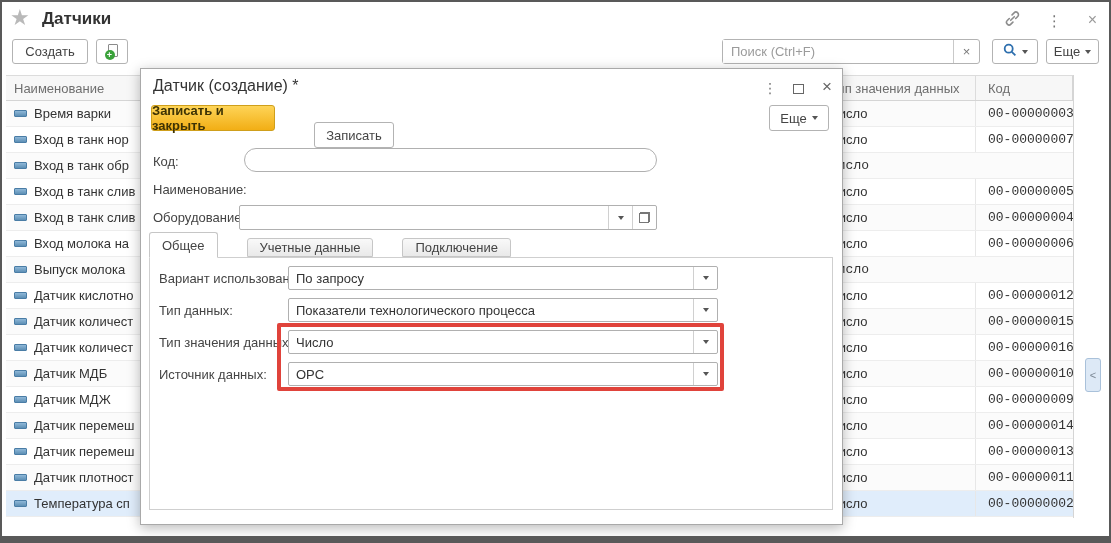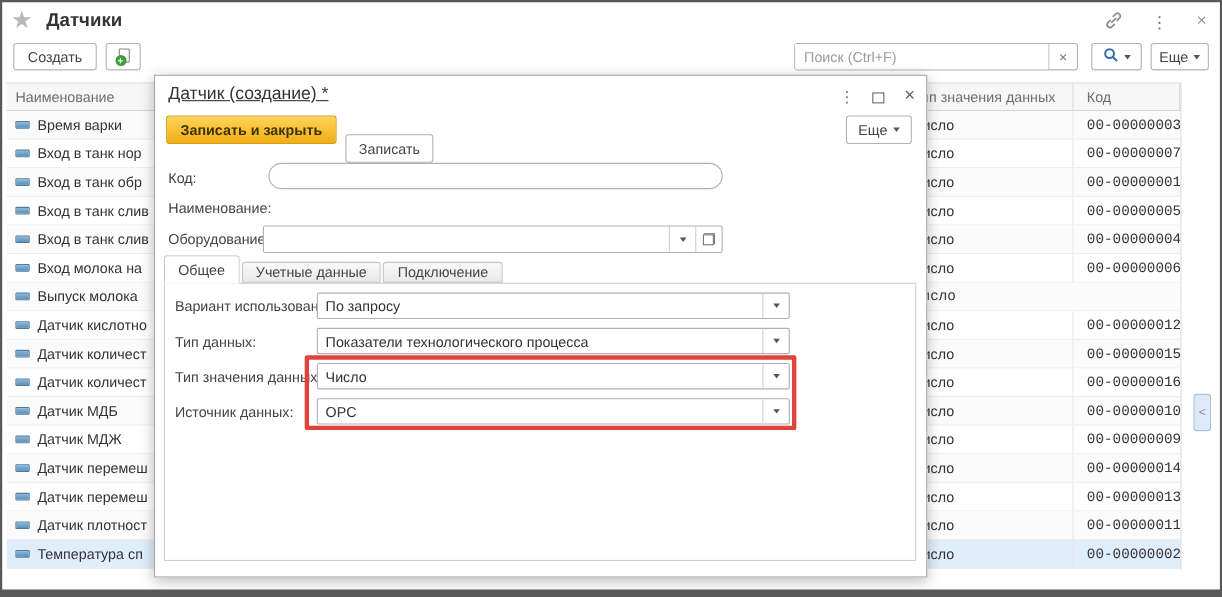--- a/index.html
+++ b/index.html
@@ -44,41 +44,41 @@
   .tcell:last-child { border-right:none;font-family:Liberation Mono, monospace; }
   .c-namewrap { padding-left:8px; gap:7px; }
   .item-ic { width:13px; height:7px; border:1px solid #4a7da6; border-radius:1px; background:linear-gradient(#8fb8d8,#5d8fb5); flex:0 0 auto; }
   .c-type { padding-left:130px; }
   .c-code { padding-left:12px; }
   .tbl-right-border { position:absolute; left:1073px; top:75px; height:443px; width:1px; background:#d5d5d5; }
   .collapse-btn { position:absolute; left:1085px; top:358px; width:16px; height:34px; background:#dde9f6; border:1px solid #a9c1da; border-radius:3px; color:#7b8794; font-size:11px; display:flex; align-items:center; justify-content:center; z-index:2; }
 
   
   .dialog { position:absolute; left:140px; top:68px; width:703px; height:457px; background:#fff; border:1px solid #a9a9a9; box-shadow:0 3px 12px rgba(0,0,0,.28); z-index:10; }
-  .dlg-title { position:absolute; left:12px; top:8px; font-size:16px; color:#333;text-decoration:underline; }
+  .dlg-title { position:absolute; left:12px; top:8px; font-size:16px; color:#333; }
   .dlg-kebab { position:absolute; left:622px; top:11px; color:#777; font-size:14px; }
   .dlg-max { position:absolute; left:652px; top:15px; width:11px; height:10px; border:1px solid #666; }
   .dlg-close { position:absolute; left:681px; top:8px; color:#666; font-size:17px; }
   .dbtn { position:absolute; height:26px; border:1px solid #b3b3b3; border-radius:3px; background:#fff; color:#444; display:flex; align-items:center; justify-content:center; gap:5px; font-size:13px; }
-  .dbtn-saveclose { left:10px; top:36px; width:155px; background:linear-gradient(#fed457,#f2ae15); border-color:#cf9f1b; color:#3e3304; font-weight:bold; }
+  .dbtn-saveclose { left:10px; top:36px; width:124px; background:linear-gradient(#fed457,#f2ae15); border-color:#cf9f1b; color:#3e3304; font-weight:bold; }
   .dbtn-save { left:173px; top:36px; width:80px;margin-top:17px; }
   .dbtn-more { left:628px; top:36px; width:60px; }
   .flabel { position:absolute; color:#444; }
   .inp { position:absolute; border:1px solid #b0b0b0; background:#fff; display:flex; align-items:center; padding:0 7px; color:#333; }
   .inp-code { left:103px; top:79px; width:413px; height:24px; border-radius:12px; }
   .inp-name { left:98px; top:107px; width:422px; height:27px; border:1px solid #76a7d6; border-radius:2px; }
   .caret { display:inline-block; width:1px; height:14px; background:#222; margin-left:1px; }
   .combo { position:absolute; border:1px solid #b0b0b0; border-radius:2px; background:#fff; display:flex; align-items:center; }
   .combo .val { flex:1; padding:0 7px; overflow:hidden; white-space:nowrap; color:#333; }
   .combo .cbtn { width:24px; align-self:stretch; border-left:1px solid #d0d0d0; display:flex; align-items:center; justify-content:center; }
   .combo-equip { left:98px; top:136px; width:418px; height:25px; }
   .sq { position:relative; width:11px; height:11px; }
   .sq::before { content:""; position:absolute; right:0; top:0; width:8px; height:8px; border:1px solid #777; }
   .sq::after { content:""; position:absolute; left:0; bottom:0; width:8px; height:8px; border:1px solid #777; background:#fff; }
-  .tabs { position:absolute; left:8px; top:163px; display:flex; align-items:flex-end; z-index:2; }
+  .tabs { position:absolute; left:8px; top:163px; display:flex; align-items:flex-end; z-index:2;gap:27px; }
   .tab { height:19px; padding:0 12px; display:flex; align-items:center; background:linear-gradient(#f9f9f9,#e9e9e9); border:1px solid #c6c6c6; border-radius:3px 3px 0 0; margin-right:2px; color:#444; }
   .tab.active { height:26px; background:#fff; border-bottom:1px solid #fff; margin-bottom:-1px; }
   .panel { position:absolute; left:8px; top:188px; width:684px; height:253px; border:1px solid #cfcfcf; background:#fff; z-index:1; }
   .dd { position:absolute; width:430px; height:24px; }
   .red-box { position:absolute; left:136px; top:254px; width:447px; height:68px; border:4px solid #e0433b; border-radius:2px; z-index:5; pointer-events:none; }
 </style>
 </head>
 <body>
 
 <span class="star">★</span>
@@ -148,21 +148,20 @@
     <div class="tcell c-type">Число</div>
     <div class="tcell c-code">00-00000007</div>
   </div>
 
   <div class="trow">
     <div class="tcell c-namewrap">
           <span class="item-ic"></span>
           <span class="c-name">Вход в танк обр</span>
         </div>
     <div class="tcell c-type">Число</div>
-    <div class="tcell c-code">00-00000001</div>
   </div>
 
   <div class="trow">
     <div class="tcell c-namewrap">
           <span class="item-ic"></span>
           <span class="c-name">Вход в танк слив</span>
         </div>
     <div class="tcell c-type">Число</div>
     <div class="tcell c-code">00-00000005</div>
   </div>

